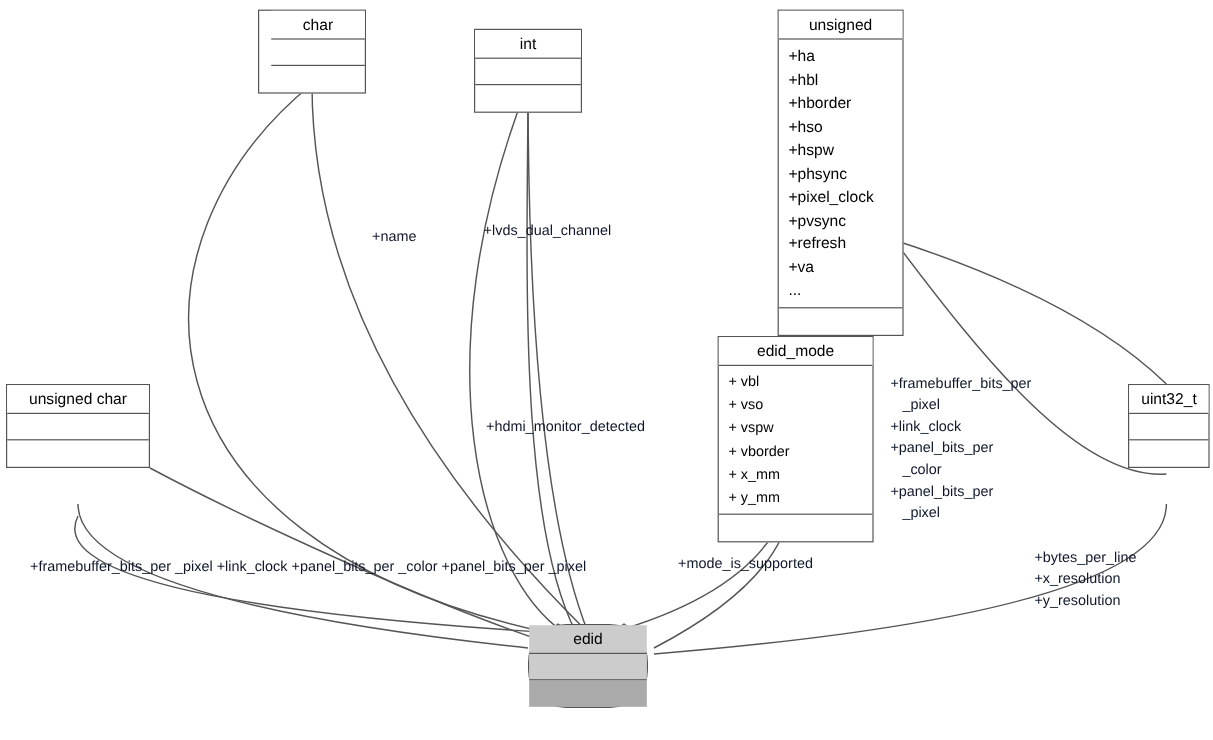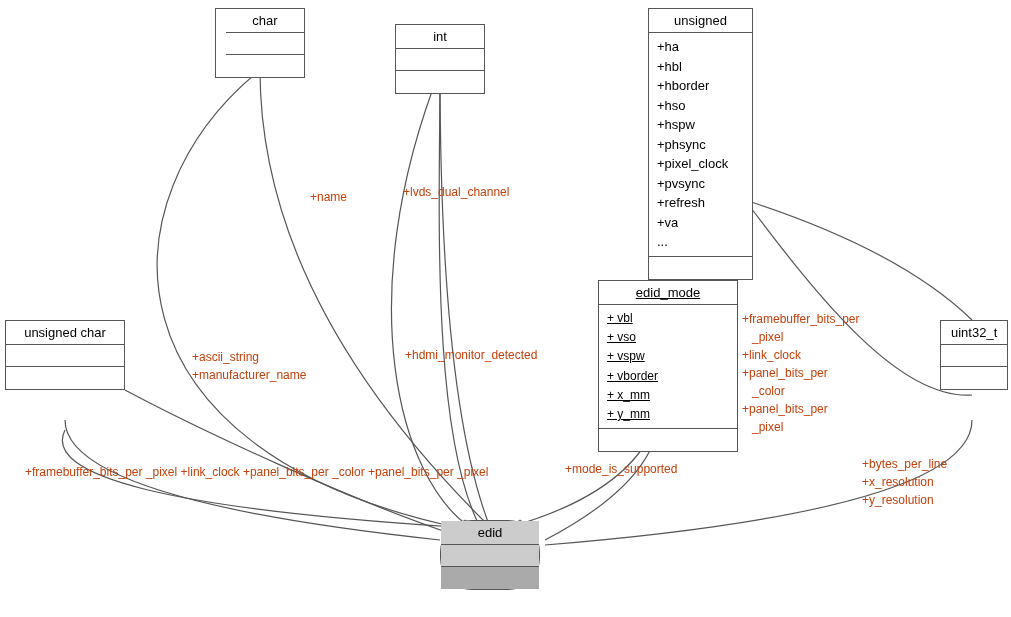--- a/index.html
+++ b/index.html
@@ -39,21 +39,21 @@
       border-bottom: 1px solid #555;
       padding: 4px 8px;
       min-height: 18px;
     }
     .uml-box .box-section:last-child {
       border-bottom: none;
     }
     .edge-label {
       position: absolute;
       font-size: 12px;
-      color: #c2410c;
+      color: #0f172a;
       white-space: nowrap;
     }
   </style>
 </head>
 <body>
 
 <div class="diagram-container">
 
   <svg class="diagram-svg">
 
@@ -123,37 +123,36 @@
     <div class="box-section" style="height:22px;"></div>
     <div class="box-section" style="height:22px;"></div>
   </div>
 
   <div class="uml-box" style="left:940px; top:320px; width:68px;">
     <div class="box-title">uint32_t</div>
     <div class="box-section" style="height:22px;"></div>
     <div class="box-section" style="height:22px;"></div>
   </div>
 
-  <div class="uml-box" style="left:598px; top:280px; width:140px;text-decoration:underline;">
+  <div class="uml-box" style="left:598px; top:280px; width:130px;">
     <div class="box-title">edid_mode</div>
     <div class="box-section" style="padding:4px 8px; line-height:1.6; font-size:12px;">+ vbl<br>+ vso<br>+ vspw<br>+ vborder<br>+ x_mm<br>+ y_mm</div>
     <div class="box-section" style="height:22px;"></div>
   </div>
 
   <div class="uml-box" style="left:440px; top:520px; width:100px; background:#ccc;border-radius:32px;">
     <div class="box-title" style="background:#ccc;">edid</div>
     <div class="box-section" style="height:22px; background:#ccc;"></div>
     <div class="box-section" style="height:22px; background:#aaa;"></div>
   </div>
 
   <div class="edge-label" style="left:310px; top:190px;">+name</div>
 
   <div class="edge-label" style="left:403px; top:185px;">+lvds_dual_channel</div>
 
-  <div class="edge-label" style="left:192px; top:348px; line-height:1.5;">+ascii_string<br>+manufacturer_name</div>
 
   <div class="edge-label" style="left:405px; top:348px;">+hdmi_monitor_detected</div>
 
   <div class="edge-label" style="left:742px; top:310px; line-height:1.5;">+framebuffer_bits_per<br>&nbsp;&nbsp;&nbsp;_pixel<br>+link_clock<br>+panel_bits_per<br>&nbsp;&nbsp;&nbsp;_color<br>+panel_bits_per<br>&nbsp;&nbsp;&nbsp;_pixel</div>
 
   <div class="edge-label" style="left:25px; top:465px;">+framebuffer_bits_per
 _pixel
 +link_clock
 +panel_bits_per
 _color

